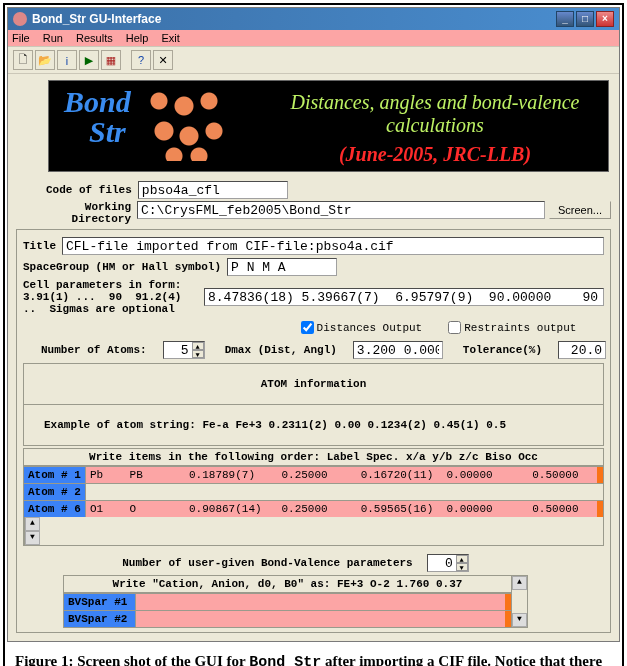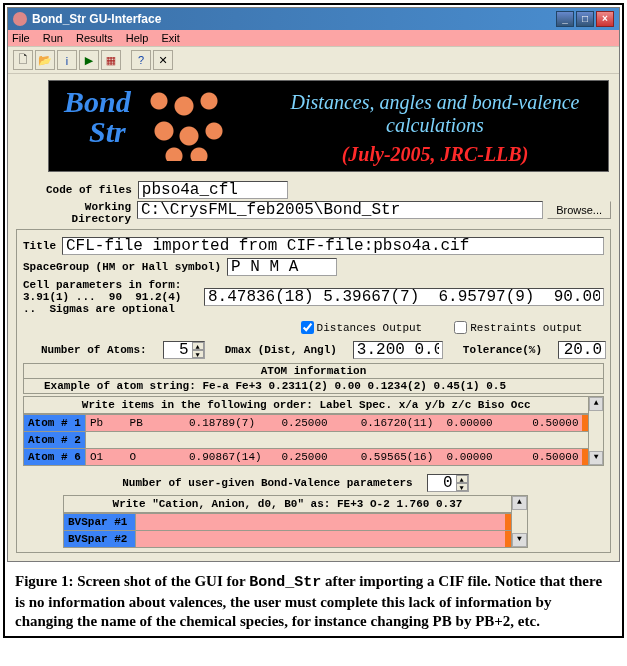--- a/index.html
+++ b/index.html
@@ -99,21 +99,21 @@
       radial-gradient(circle at 15px 40px, #e85 0 9px, transparent 10px),
       radial-gradient(circle at 40px 45px, #e85 0 9px, transparent 10px),
       radial-gradient(circle at 65px 40px, #e85 0 8px, transparent 9px),
       radial-gradient(circle at 25px 65px, #e85 0 8px, transparent 9px),
       radial-gradient(circle at 50px 65px, #e85 0 8px, transparent 9px);
   }
   .banner .text1 {
     position:absolute; right:18px; top:10px;
     font-family: "Times New Roman", serif;
     font-style: italic;
-    color:#7dd3fc;
+    color:#bef264;
     font-size: 20px;
     text-align:center;
     width: 310px;
     line-height: 1.15;
   }
   .banner .text2 {
     position:absolute; right:18px; bottom:5px;
     font-family: "Times New Roman", serif;
     font-style: italic;
     font-weight: bold;
@@ -124,21 +124,21 @@
   }
   .body-area {
     padding: 3px 8px 8px 8px;
     font-family: "Courier New", monospace;
     font-size: 11px;
   }
   .row { display: flex; align-items: center; margin: 2px 0; }
   .lbl { font-weight: bold; margin-right: 6px; white-space: pre; }
   input[type=text], .textbox {
     font-family: "Courier New", monospace;
-    font-size: 16px;
+    font-size: 13px;
     border: 1px inset #a0a0a0;
     background: #fff;
     padding: 1px 3px;
     height: 18px;
   }
   .btn {
     font-family: "MS Sans Serif", Tahoma, sans-serif;
     font-size: 11px;
     border: 1px outset #ece9d8;
     background: #ece9d8;
@@ -152,21 +152,21 @@
     margin-top: 4px;
   }
   .panel .row { margin: 3px 0; }
   .chk { display: flex; align-items: center; margin-right: 18px; }
   .chk input { margin-right: 3px; }
   .atom-hdr {
     background: #ece9d8;
     text-align: center;
     font-weight: bold;
     border: 1px solid #9a9a8c;
-    padding: 1px;
+    padding: 14px;
     font-family: "Courier New", monospace;
   }
   .grid {
     border: 1px solid #9a9a8c;
     margin-top: 2px;
     position: relative;
   }
   .grid-hdr {
     background: #ece9d8;
     font-weight: bold;
@@ -252,35 +252,35 @@
     <div class="toolbtn" style="color:#14a">?</div>
     <div class="toolbtn">✕</div>
   </div>
 
   <div class="banner">
     <div class="orange-dots"></div>
     <div class="bond-logo">
       <span>Bond</span><span class="str">Str</span>
     </div>
     <div class="text1">Distances, angles and bond-valence calculations</div>
-    <div class="text2">(July-2005, JRC-LLB)</div>
+    <div class="text2">(June-2005, JRC-LLB)</div>
   </div>
 
   <div class="body-area">
 
     <div class="row" style="margin-left:30px;">
       <span class="lbl">Code of files</span>
       <input type="text" style="width: 150px;" value="pbso4a_cfl">
     </div>
 
     <div class="row" style="margin-left:50px; align-items:flex-start;">
       <span class="lbl" style="white-space:pre-line; text-align:right; width:65px;">Working
 Directory</span>
       <input type="text" style="flex: 1 1 0%;" value="C:\CrysFML_feb2005\Bond_Str">
-      <button class="btn" style="margin-left:4px">Browse...</button>
+      <button class="btn" style="margin-left:4px">Screen...</button>
     </div>
 
     <div class="panel">
 
       <div class="row">
         <span class="lbl">Title</span>
         <input type="text" style="flex: 1 1 0%;" value="CFL-file imported from CIF-file:pbso4a.cif">
       </div>
 
       <div class="row">
@@ -288,21 +288,21 @@
         <input type="text" style="width: 110px;" value="P N M A">
       </div>
 
       <div class="row" style="align-items:center;">
         <span class="lbl" style="white-space:pre; width:175px; font-weight:bold;">Cell parameters in form:
 3.91(1) ...  90  91.2(4)
 ..  Sigmas are optional</span>
         <input type="text" style="flex: 1 1 0%;" value="8.47836(18) 5.39667(7)  6.95797(9)  90.00000    90.00000    90.00000">
       </div>
 
-      <div class="row" style="justify-content:center; gap:10px; margin-top:2px;">
+      <div class="row" style="justify-content:center; gap:4px; margin-top:2px;">
         <span style="width:260px"></span>
         <label class="chk">
           <input type="checkbox" checked="" style="">
           <span>Distances Output</span>
         </label>
         <label class="chk">
           <input type="checkbox" style="">
           <span>Restraints output</span>
         </label>
       </div>
@@ -320,21 +320,21 @@
         <span class="lbl">Dmax (Dist, Angl)</span>
         <input type="text" style="width: 90px;" value="3.200 0.000">
         <span style="width:20px"></span>
         <span class="lbl">Tolerance(%)</span>
         <input type="text" style="width: 48px; text-align: right;" value="20.0">
       </div>
 
       <div class="atom-hdr" style="margin-top:4px;">ATOM  information</div>
       <div class="atom-hdr" style="border-top:none; font-weight:bold; text-align:left; padding-left:20px;">Example of atom string:    Fe-a    Fe+3   0.2311(2)   0.00   0.1234(2)   0.45(1)   0.5</div>
 
-      <div class="grid" style="display:flex;">
+      <div class="grid" style="display:flex;flex-direction:column;">
         <div style="flex:1;">
           <div class="grid-hdr">Write items in the following order: Label  Spec.   x/a    y/b   z/c   Biso   Occ</div>
           <div class="grid-row">
             <div class="cell-label">Atom # 1</div>
             <div class="cell-data">Pb    PB       0.18789(7)    0.25000     0.16720(11)  0.00000      0.50000</div>
           </div>
           <div class="grid-row">
             <div class="cell-label">Atom # 2</div>
           </div>
           <div class="grid-row">

